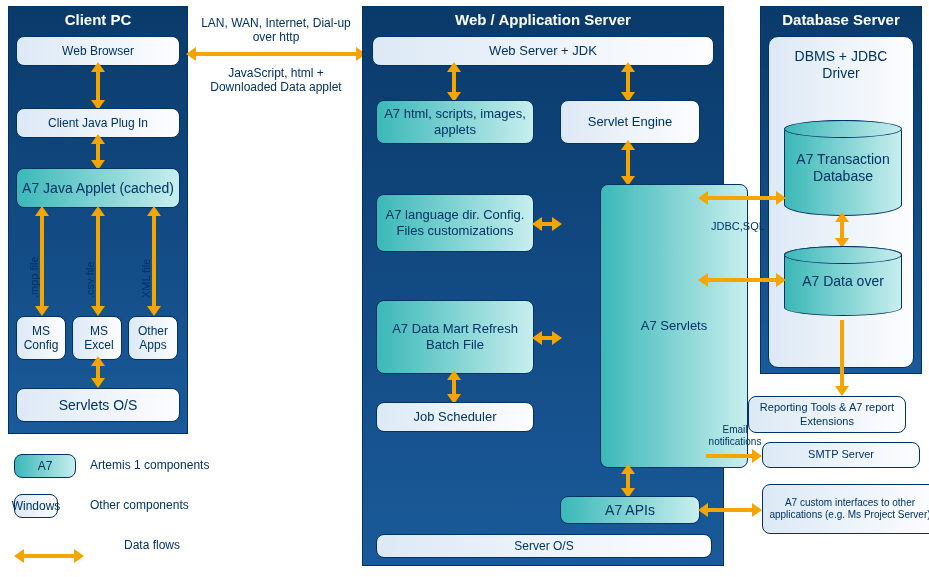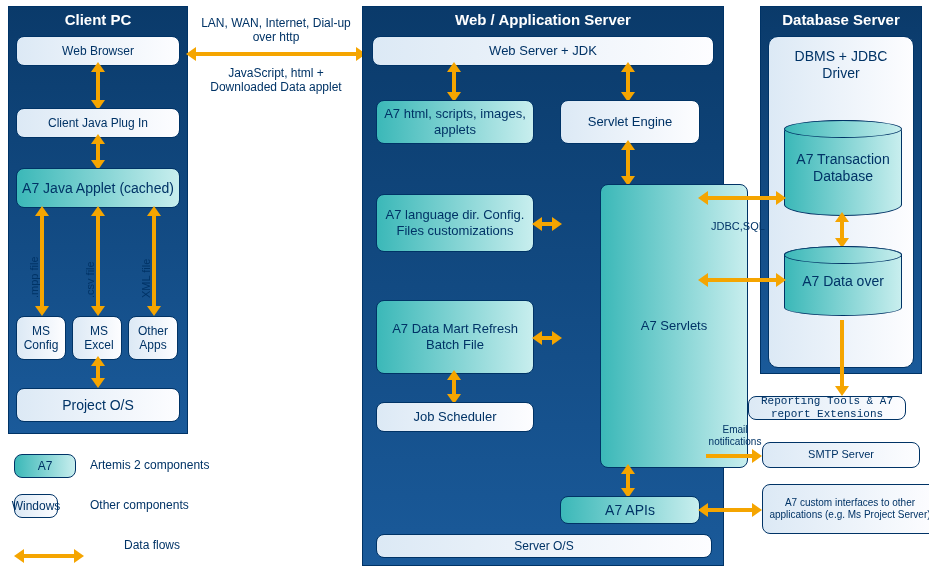--- a/index.html
+++ b/index.html
@@ -171,21 +171,21 @@
 <div class="box box-light" style="left:72px; top:316px; width:50px; height:44px;padding-left:8px;">
   <span>MS Excel</span>
 </div>
 <div class="box box-light" style="left:128px; top:316px; width:50px; height:44px;">
   <span>Other Apps</span>
 </div>
 
 <div class="arrow-v av-t av-b" style="left:96px; top:366px; height:12px;"></div>
 
 <div class="box box-light" style="left:16px; top:388px; width:164px; height:34px; font-size:14px;">
-  <span>Project O/S</span>
+  <span>Servlets O/S</span>
 </div>
 
 <div class="label" style="left:196px; top:16px; width:160px;">LAN, WAN, Internet, Dial-up over http</div>
 <div class="arrow-h ah-l ah-r" style="left:196px; top:52px; width:160px;"></div>
 <div class="label" style="left:196px; top:66px; width:160px;">JavaScript, html + Downloaded Data applet</div>
 
 <div class="col" style="left:362px; top:6px; width:362px; height:560px;">
   <div class="col-title">Web / Application Server</div>
 </div>
 
@@ -251,39 +251,39 @@
 <div class="cyl" style="left:784px; top:246px; width:118px; height:70px;">
   <span style="font-size:14px;">A7 Data over</span>
 </div>
 
 <div class="arrow-h ah-l ah-r" style="left:708px; top:196px; width:68px;"></div>
 <div class="label" style="left:710px; top:220px; width:56px; font-size:11px;">JDBC,SQL</div>
 <div class="arrow-h ah-l ah-r" style="left:708px; top:278px; width:68px;"></div>
 
 <div class="arrow-v av-b" style="left:840px; top:320px; height:66px;"></div>
 
-<div class="box box-light" style="left:748px; top:396px; width:158px; height:24px; font-size:11px;font-family:Liberation Mono, monospace;">
+<div class="box box-light" style="left:748px; top:396px; width:158px; height:37px; font-size:11px;">
   <span>Reporting Tools &amp; A7 report Extensions</span>
 </div>
 
 <div class="arrow-h ah-r" style="left:706px; top:454px; width:46px;"></div>
 <div class="label" style="left:700px; top:424px; width:70px; font-size:10px;">Email notifications</div>
 <div class="box box-light" style="left:762px; top:442px; width:158px; height:26px; font-size:11px;">
   <span>SMTP Server</span>
 </div>
 
 <div class="arrow-h ah-l ah-r" style="left:708px; top:508px; width:44px;"></div>
 <div class="box box-light" style="left:762px; top:484px; width:176px; height:50px; font-size:10px;">
   <span>A7 custom interfaces to other applications (e.g. Ms Project Server)</span>
 </div>
 
 <div class="box box-teal" style="left:14px; top:454px; width:62px; height:24px; font-size:12px;">
   <span>A7</span>
 </div>
-<div class="label" style="left:90px; top:458px; width:180px; text-align:left;">Artemis 2 components</div>
+<div class="label" style="left:90px; top:458px; width:180px; text-align:left;">Artemis 1 components</div>
 
 <div class="box box-light" style="left:14px; top:494px; width:44px; height:24px; font-size:12px;">
   <span>Windows</span>
 </div>
 <div class="label" style="left:90px; top:498px; width:180px; text-align:left;">Other components</div>
 
 <div style="position:absolute; left:24px; top:544px;">
   <span class="legend-arrow"></span>
 </div>
 <div class="label" style="left:90px; top:538px; width:120px; text-align:left;margin-left:34px;">Data flows</div>

